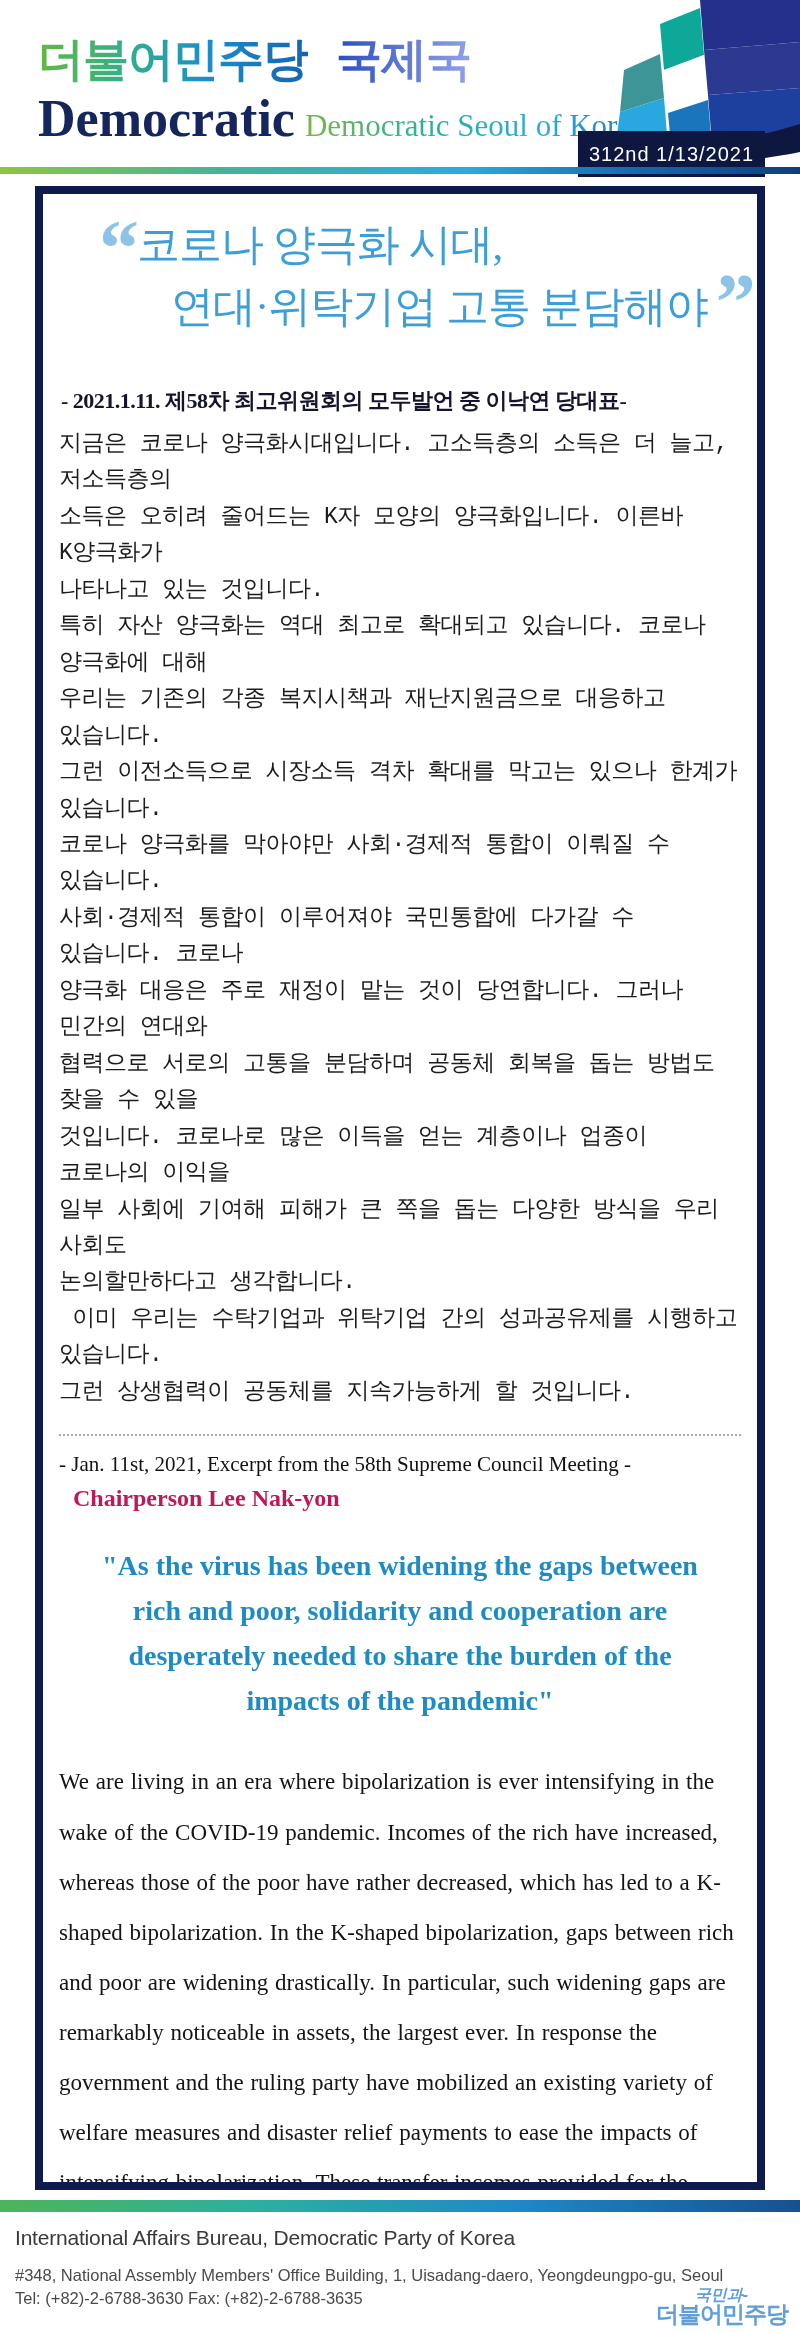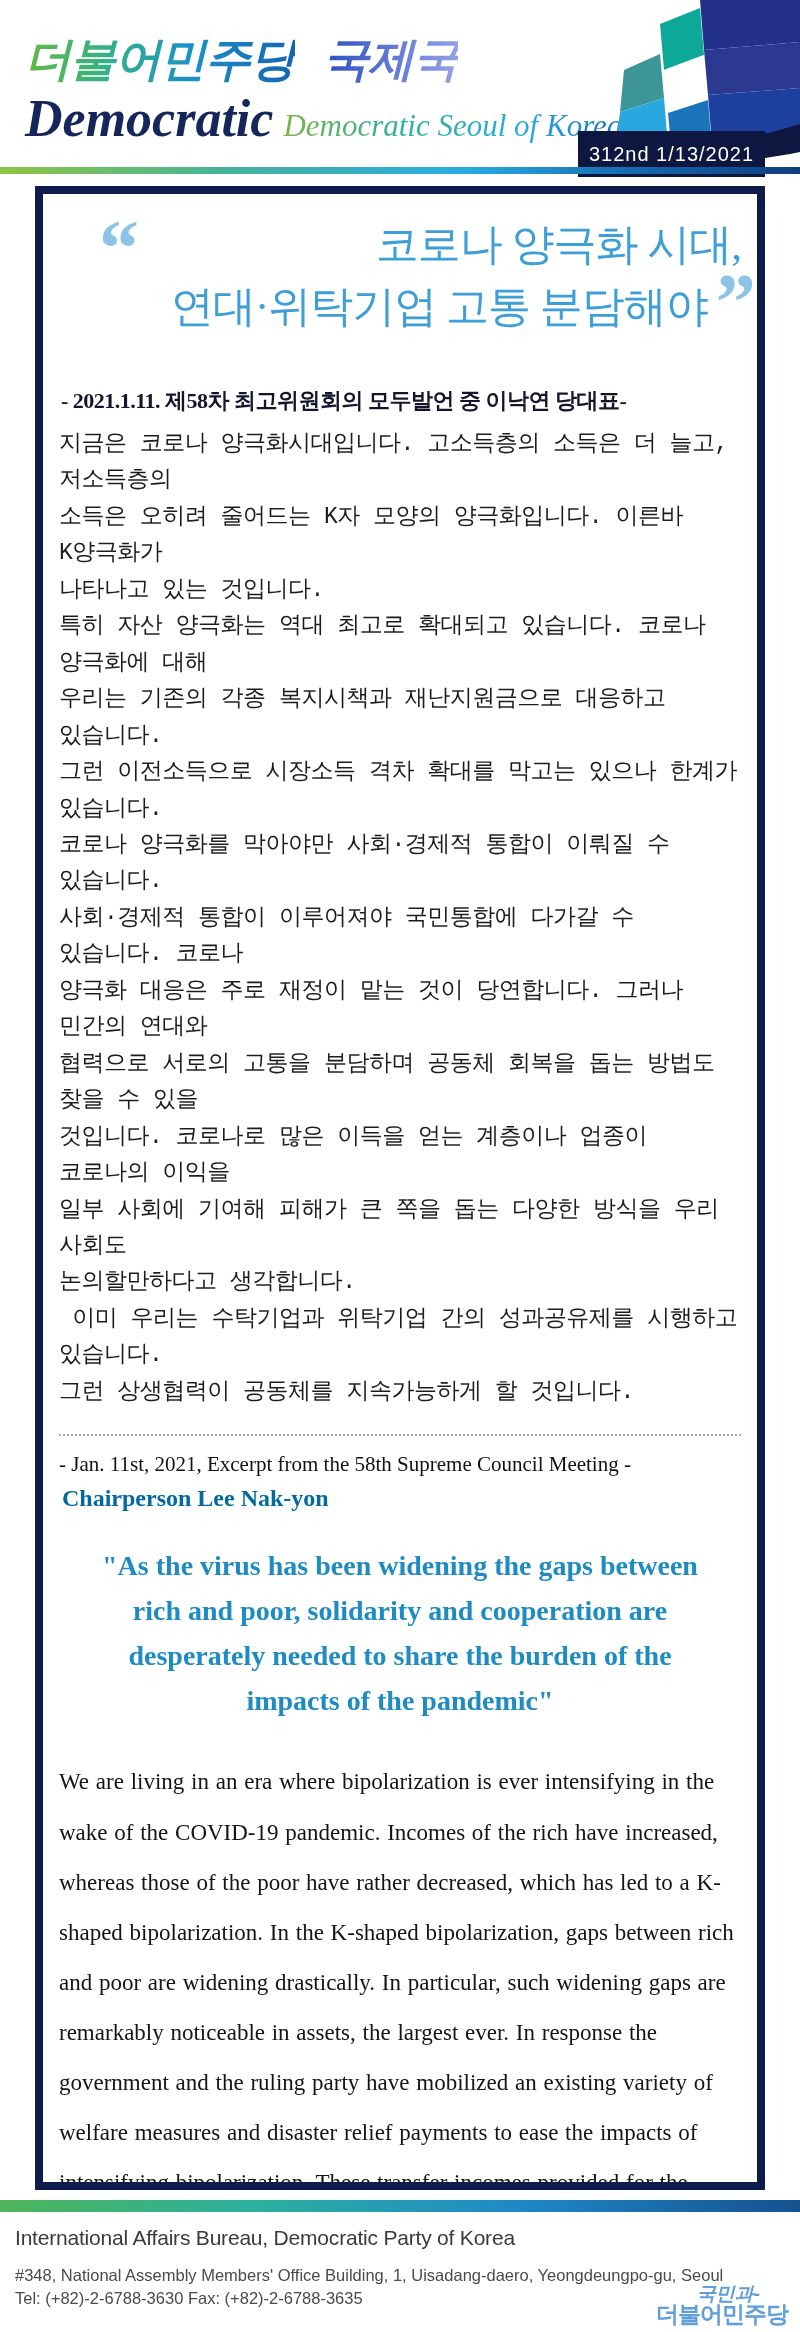--- a/index.html
+++ b/index.html
@@ -6,21 +6,21 @@
   html,body { background:#ffffff; }
   body {
     width: 800px;
     font-family: "Liberation Sans", sans-serif;
     color: #222;
   }
   .page { position: relative; width: 800px; height: 2332px; background:#fff; overflow:hidden; }
 
   
   .masthead { position: relative; height: 168px; }
-  .brand { position:absolute; left:25px; top:34px;font-style:italic; }
+  .brand { position:absolute; left:38px; top:34px; }
   .brand-ko { font-weight: bold; font-size: 46px; letter-spacing: -1px; line-height: 1.1; white-space: nowrap; }
   .ko-main {
     background: linear-gradient(90deg,#61b944 0%, #2fae8f 35%, #1b8fc9 62%, #1565b0 100%);
     -webkit-background-clip: text; background-clip: text; color: transparent;
   }
   .ko-dept {
     margin-left: 28px;
     background: linear-gradient(90deg,#2b4fc0 0%, #93a2e6 100%);
     -webkit-background-clip: text; background-clip: text; color: transparent;
   }
@@ -54,40 +54,40 @@
     background:#fff;
     padding: 14px 16px 0 16px;
     overflow: hidden;
   }
 
   .quote-wrap { position: relative; padding-top: 6px; min-height: 152px; }
   .qmark { font-family:"Liberation Serif", serif; font-weight:bold; color:#8cc3e6; }
   .qmark.open { position:absolute; left:40px; top:0px; font-size:80px; line-height:1; }
   .qmark.close { font-size:80px; line-height:0; vertical-align:-8px; margin-left:8px; }
   .qline { font-family:"Liberation Serif","DejaVu Serif",serif; color:#3e9ed6; font-size:43px; letter-spacing:-1px; line-height:1.45; white-space:nowrap; }
-  .qline1 { margin-left: 78px; text-align: right; }
+  .qline1 { margin-left: 78px; }
   .qline2 { margin-left: 112px; }
 
   .attrib-ko {
     margin-top: 26px; margin-left: 2px;
     font-family:"Liberation Serif","DejaVu Serif",serif;
     font-weight: bold; font-size: 22px; color: #14142c; letter-spacing:-0.5px;
   }
 
   .body-ko {
     margin-top: 10px;
     font-family:Liberation Mono, monospace;
     font-size: 23px; color:#1c1c1c; line-height: 1.585; letter-spacing:-0.5px;
     white-space: pre-wrap; word-break: keep-all;
   }
 
   .dotted-divider { border:none; border-top:2px dotted #a9a9a9; margin: 24px 0 16px 0; }
 
   .attrib-en { font-family:"Liberation Serif", serif; font-size:21px; color:#111; }
-  .chairperson { font-family:"Liberation Serif", serif; font-weight:bold; font-size:24px; color:#0369a1; margin-top:8px; margin-left:3px; }
+  .chairperson { font-family:"Liberation Serif", serif; font-weight:bold; font-size:24px; color:#be185d; margin-top:8px; margin-left:14px; }
 
   .headline-en {
     margin-top: 32px;
     text-align: center;
     font-family:"Liberation Serif", serif;
     font-weight: bold;
     font-size: 28px; line-height: 1.6; color:#1e8bc3;
     white-space: pre-line;
   }
 
@@ -100,21 +100,21 @@
 
   
   .footer-grad {
     position:absolute; left:0; right:0; top:2200px; height:12px;
     background: linear-gradient(90deg,#4db458 0%, #2bb0a0 32%, #1e88c7 65%, #16518f 100%);
   }
   .footer { position:absolute; left:0; right:0; top:2212px; height:120px; background:#fff; }
   .footer-bureau { margin:14px 0 0 15px; font-size:21px; color:#3a3a3a; letter-spacing:-0.2px; }
   .footer-address { margin:14px 4px 0 15px; font-size:16.5px; color:#4a4a4a; line-height:1.4; }
   .footer-logo { position:absolute; right:12px; bottom:6px; text-align:right; color:#5f9ed6; line-height:1.0; }
-  .footer-logo .script { font-family:Liberation Sans, sans-serif; font-style:italic; font-weight:bold; font-size:19px; display:block; margin-right:28px; }
+  .footer-logo .script { font-family:Liberation Sans, sans-serif; font-style:italic; font-weight:bold; font-size:16px; display:block; margin-right:40px; }
   .footer-logo .party { font-weight:bold; font-size:23px; letter-spacing:-1px; }
 </style>
 </head>
 <body>
 
 <div class="page">
 
   <header class="masthead">
     <div class="brand">
       <div class="brand-ko">

